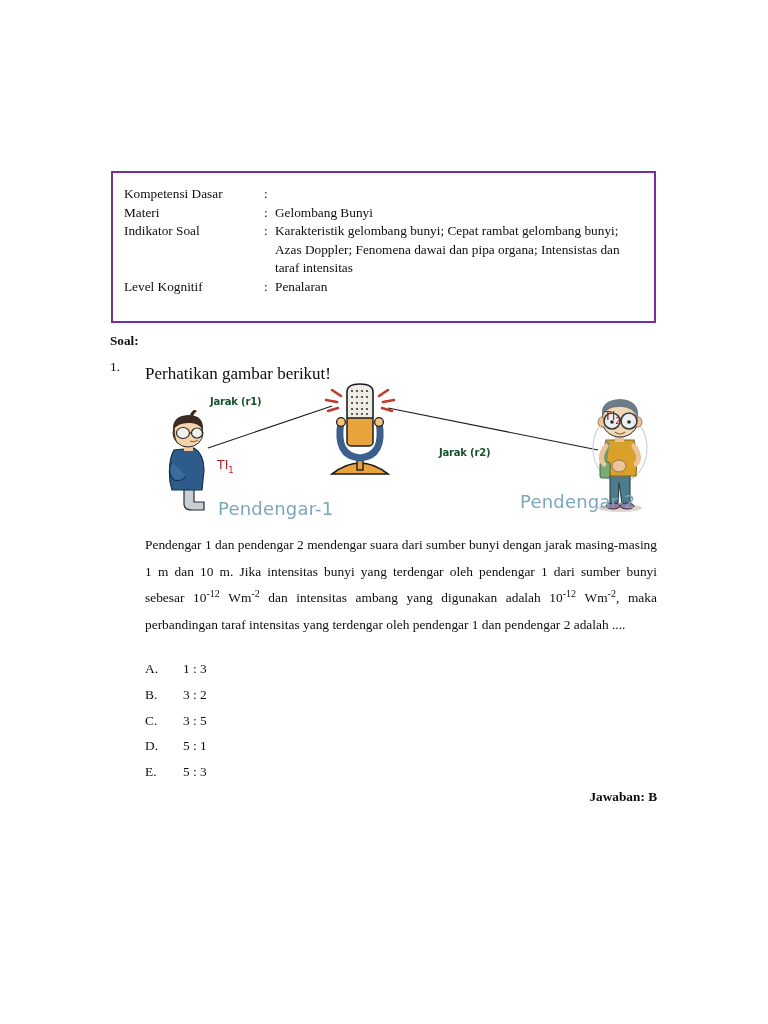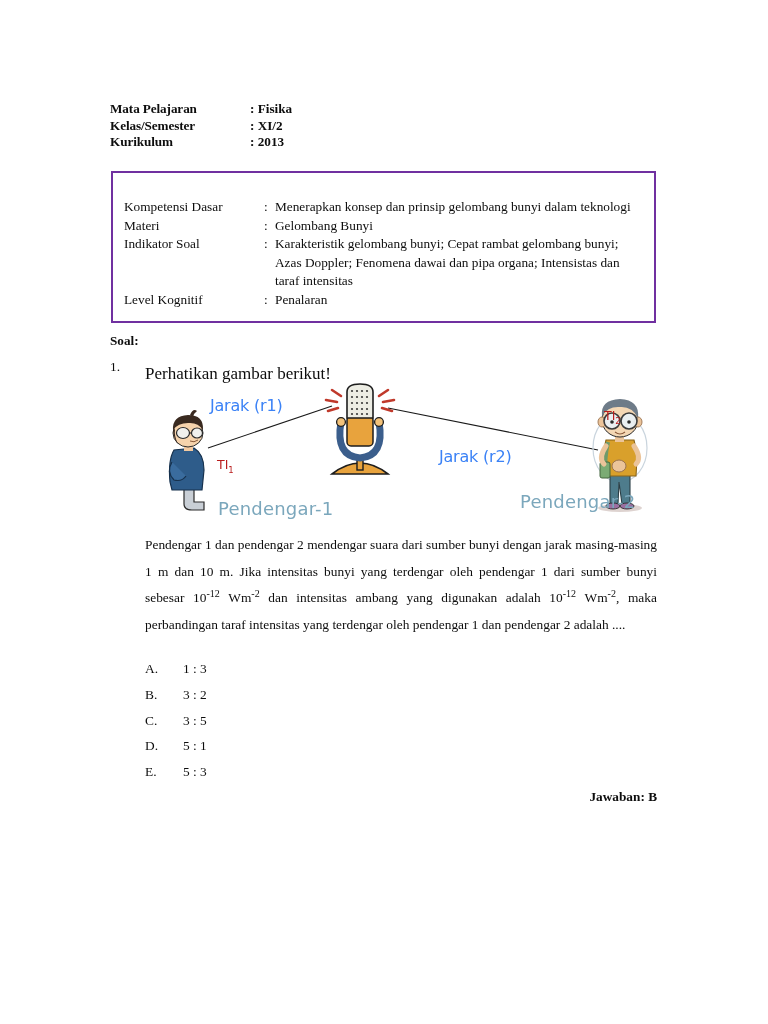--- a/index.html
+++ b/index.html
@@ -39,21 +39,21 @@
   
   .frame {
     position: absolute;
     left: 111px;
     top: 171px;
     width: 545px;
     height: 152px;
     border: 2px solid #7030a0;
     background: #ffffff;
   }
-  .frame-inner { padding: 25px 10px 6px 11px; }
+  .frame-inner { padding: 12px 10px 6px 11px; }
   .frow { display: flex; align-items: flex-start; }
   .fkey {
     width: 140px;
     flex: 0 0 140px;
     font-size: 13.3px;
     line-height: 18.5px;
   }
   .fval {
     font-size: 13.3px;
     line-height: 18.5px;
@@ -97,23 +97,24 @@
     height: 142px;
   }
   .illus svg { display: block; }
 
   .lbl {
     position: absolute;
     font-family: "DejaVu Sans", sans-serif;
     white-space: nowrap;
   }
   .lbl-jarak {
-    font-size: 16px;
-    color: #3b82f6;
+    font-size: 10px;
+    color: #14532d;
     letter-spacing: -0.2px;
+    font-weight: bold;
   }
   .lbl-ti {
     font-family: "DejaVu Sans", sans-serif;
     font-size: 12.5px;
     color: #b91c1c;
   }
   .lbl-ti sub { font-size: 8.5px; }
   .lbl-pendengar {
     font-size: 18px;
     color: #7ba7bc;
@@ -153,40 +154,26 @@
     text-align: right;
     font-weight: bold;
     font-size: 13.3px;
   }
 </style>
 </head>
 <body>
 
 <div class="page">
 
-  <div class="meta">
-    <div class="meta-row">
-      <span class="meta-label">Mata Pelajaran</span>
-      <span class="meta-value bold">: Fisika</span>
-    </div>
-    <div class="meta-row">
-      <span class="meta-label">Kelas/Semester</span>
-      <span class="meta-value bold">: XI/2</span>
-    </div>
-    <div class="meta-row">
-      <span class="meta-label">Kurikulum</span>
-      <span class="meta-value bold">: 2013</span>
-    </div>
-  </div>
 
   <div class="frame">
     <div class="frame-inner">
       <div class="frow">
         <div class="fkey">Kompetensi Dasar</div>
-        <div class="fval"><span class="colon">:</span><span>Menerapkan konsep dan prinsip gelombang bunyi dalam teknologi</span></div>
+        <div class="fval"><span class="colon">:</span></div>
       </div>
       <div class="frow">
         <div class="fkey">Materi</div>
         <div class="fval"><span class="colon">:</span><span>Gelombang Bunyi</span></div>
       </div>
       <div class="frow">
         <div class="fkey">Indikator Soal</div>
         <div class="fval"><span class="colon">:</span><span>Karakteristik gelombang bunyi; Cepat rambat gelombang bunyi; Azas Doppler; Fenomena dawai dan pipa organa; Intensistas dan taraf intensitas</span></div>
       </div>
       <div class="frow">

